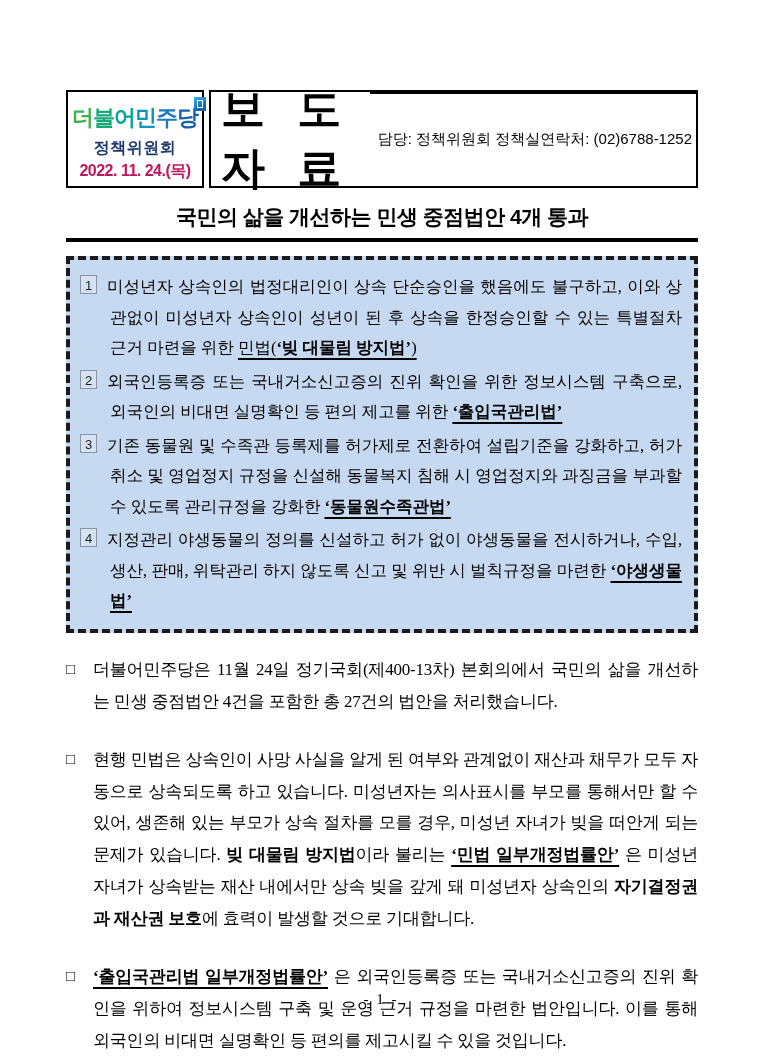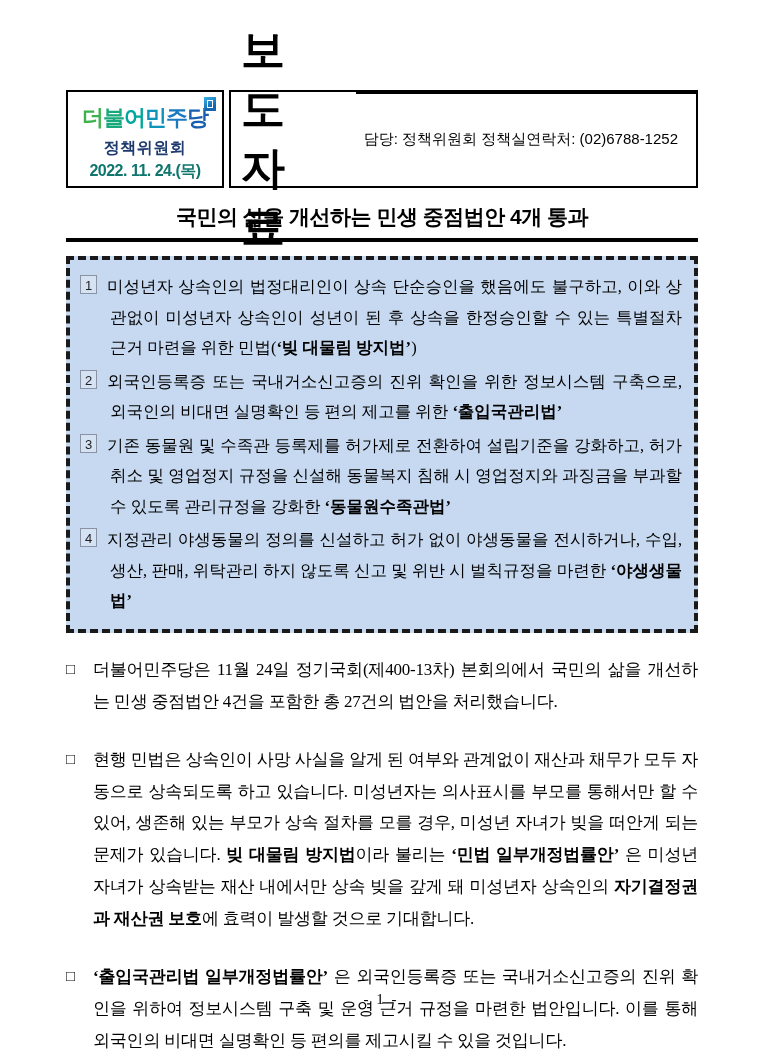--- a/index.html
+++ b/index.html
@@ -16,21 +16,21 @@
     font-family: "Liberation Serif", "DejaVu Serif", serif;
     color: #000;
   }
   
   .header {
     display: flex;
     gap: 5px;
     height: 98px;
   }
   .header-left {
-    width: 158px;
+    width: 138px;
     box-sizing: border-box;
     border: 2.5px solid #000;
     text-align: center;
     padding-top: 7px;
     font-family: "Liberation Sans", "DejaVu Sans", sans-serif;
   }
   .logo {
     position: relative;
     display: inline-block;
     font-weight: bold;
@@ -81,21 +81,21 @@
     font-weight: bold;
     font-size: 44px;
     letter-spacing: 10px;
     padding-left: 10px;
   }
   .info-row {
     border-top: 2.5px solid #000;
     display: flex;
     justify-content: space-between;
     align-items: center;
-    padding: 4px 18px 5px 8px;
+    padding: 4px 4px 5px 8px;
     font-size: 15px;
     font-weight: 500;
   }
   
   .main-title {
     margin-top: 15px;
     text-align: center;
     font-family: "Liberation Sans", "DejaVu Sans", sans-serif;
     font-weight: bold;
     font-size: 21px;
@@ -148,20 +148,21 @@
   .para + .para { margin-top: 26px; }
   .bullet {
     display: inline-block;
     text-indent: 0;
     width: 27px;
     font-size: 15px;
     vertical-align: 1px;
   }
   .b { font-weight: bold; }
   .u {
+    text-decoration: underline;
     text-underline-offset: 5px;
     text-decoration-thickness: 1.5px;
   }
   
   .footer {
     position: absolute;
     bottom: 55px;
     left: 0; right: 0;
     text-align: center;
     font-size: 15px;
@@ -174,21 +175,21 @@
 <div class="page">
 
   <div class="header">
     <div class="header-left">
       <div class="logo">
         <span id="logo-chars"><span style="color: rgb(60, 178, 76);">더</span><span style="color: rgb(23, 169, 123);">불</span><span style="color: rgb(0, 167, 157);">어</span><span style="color: rgb(14, 147, 187);">민</span><span style="color: rgb(27, 121, 192);">주</span><span style="color: rgb(23, 95, 174);">당</span></span><span class="logo-mark">
             <span class="logo-mark-inner"></span>
           </span>
       </div>
       <div class="committee" style="color: rgb(30, 58, 110);">정책위원회</div>
-      <div class="date" style="color: #0f766e;">2022. 11. 24.(목)</div>
+      <div class="date" style="color: #be185d;">2022. 11. 24.(목)</div>
     </div>
     <div class="header-right">
       <div class="doc-type">보 도 자 료</div>
       <div class="info-row">
         <span>담당: 정책위원회 정책실</span>
         <span>연락처: (02)6788-1252</span>
       </div>
     </div>
   </div>
 

